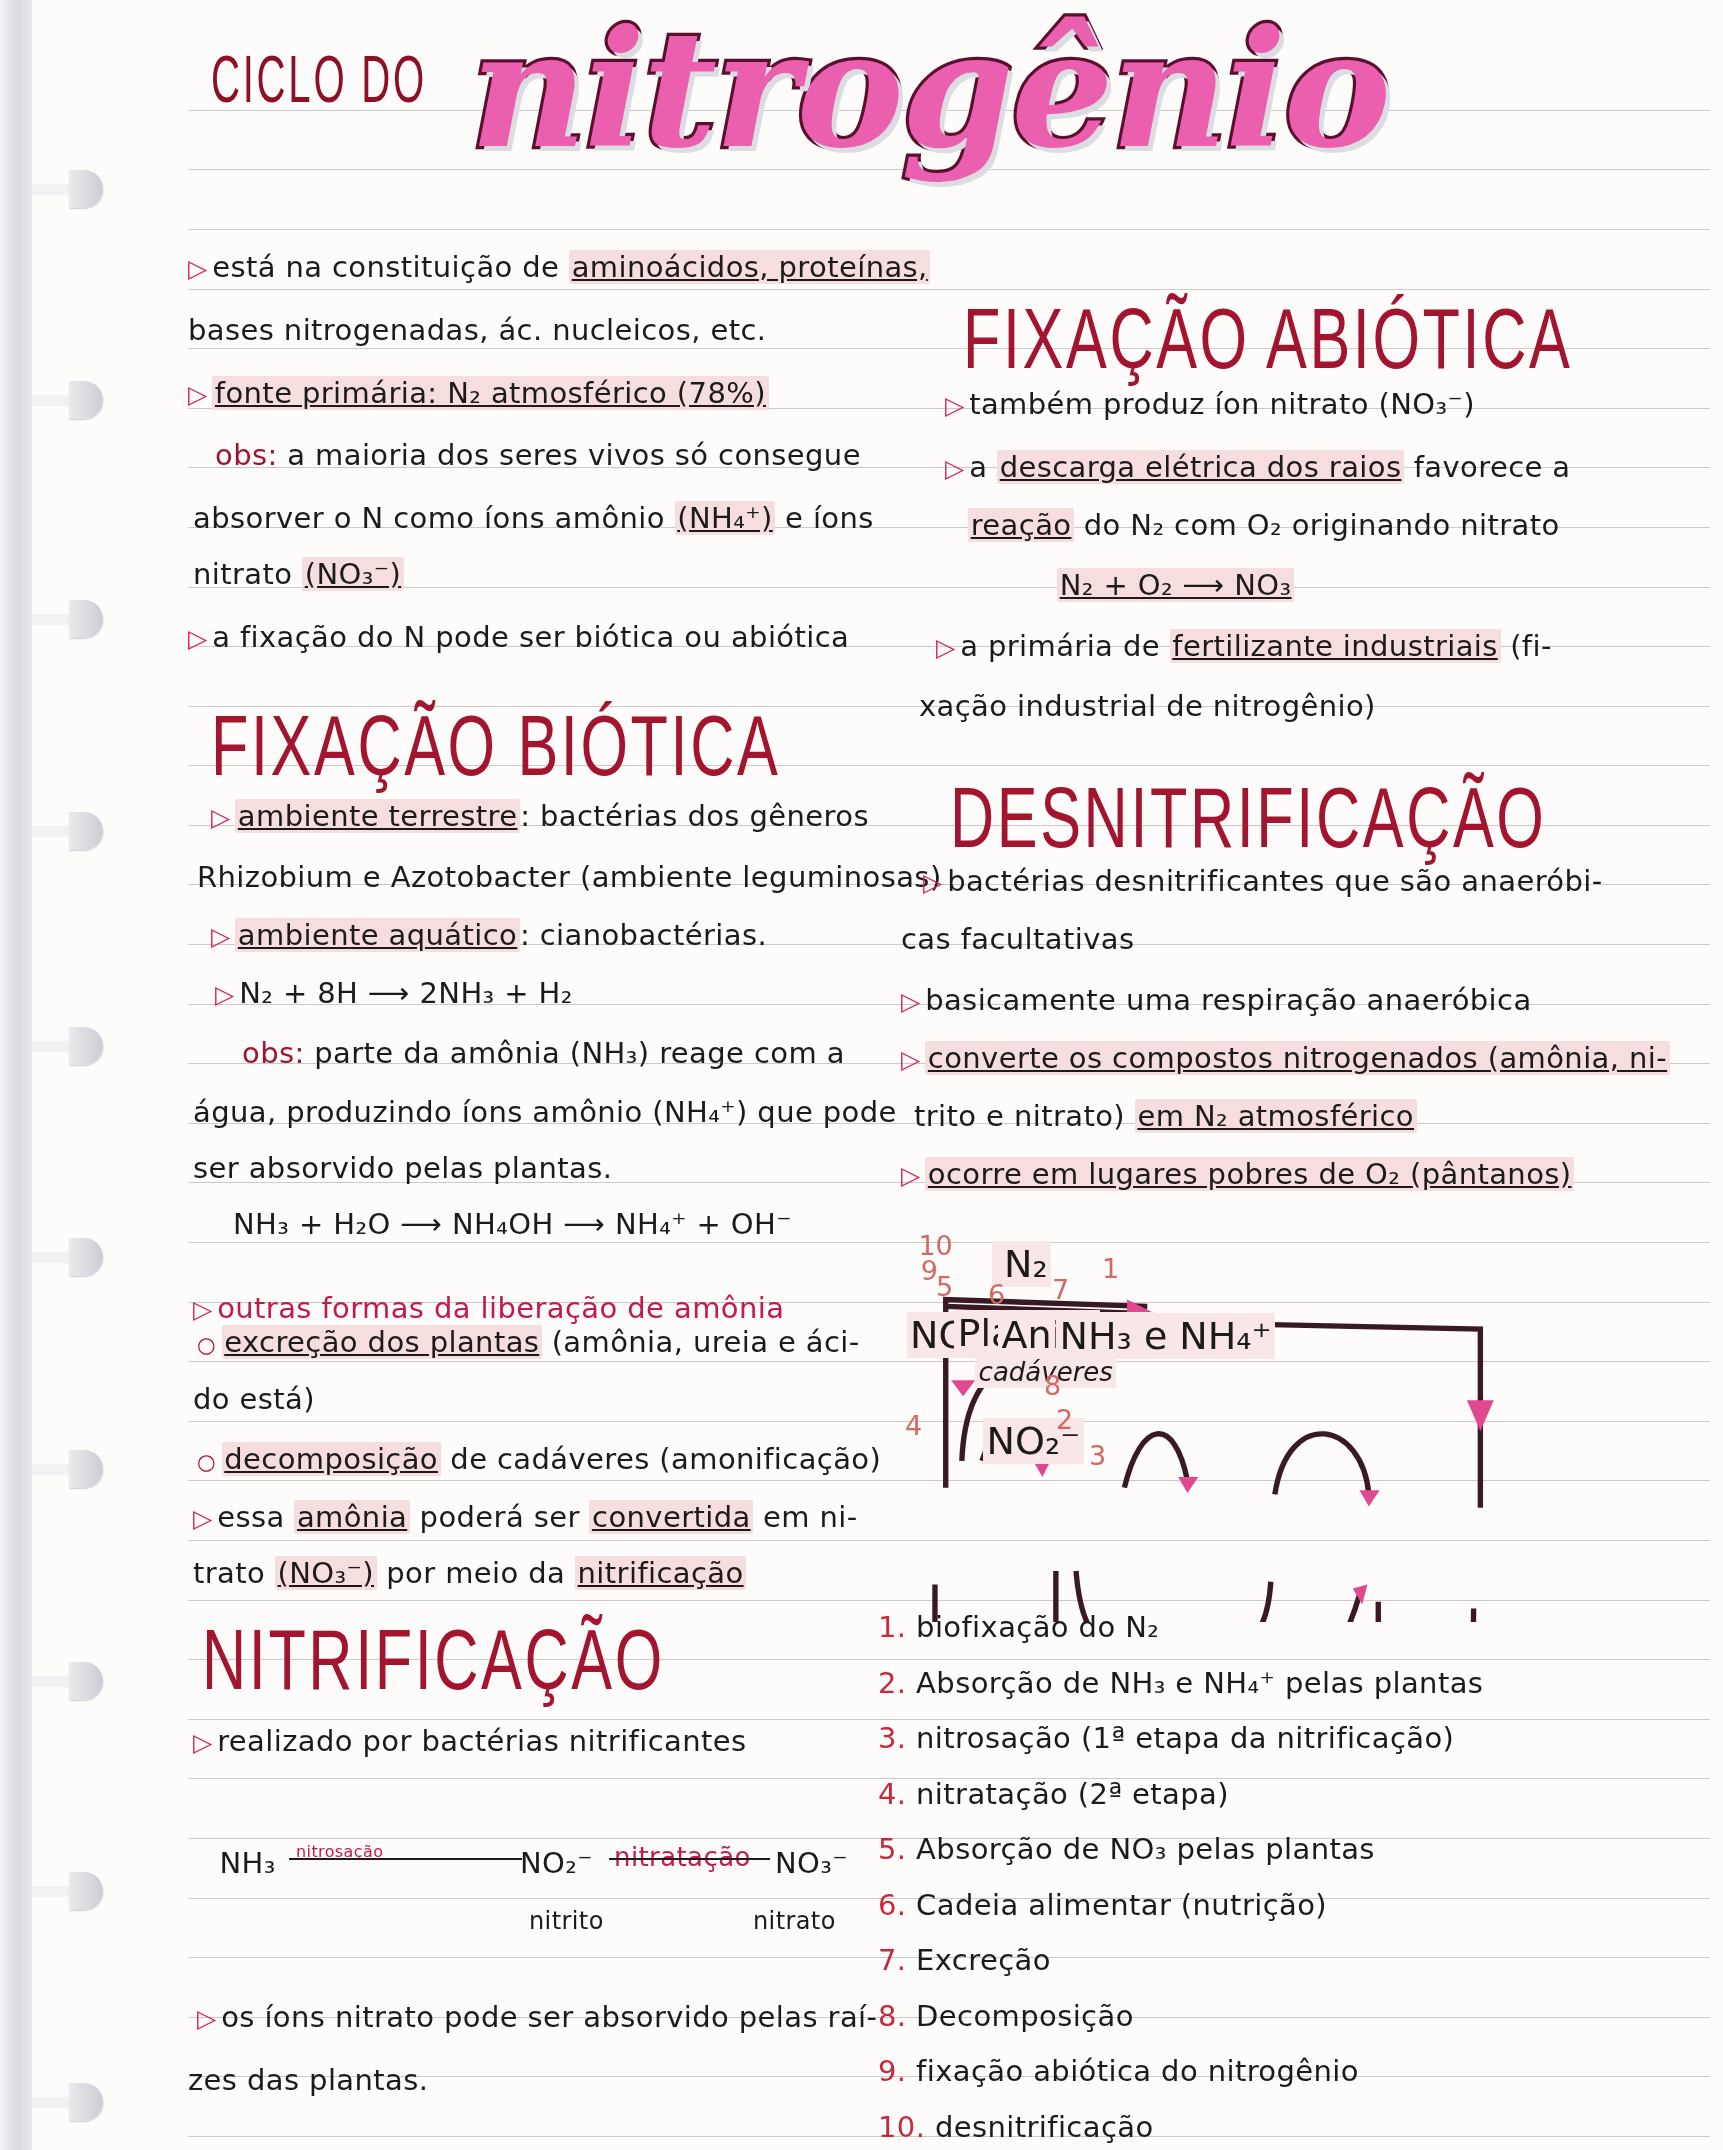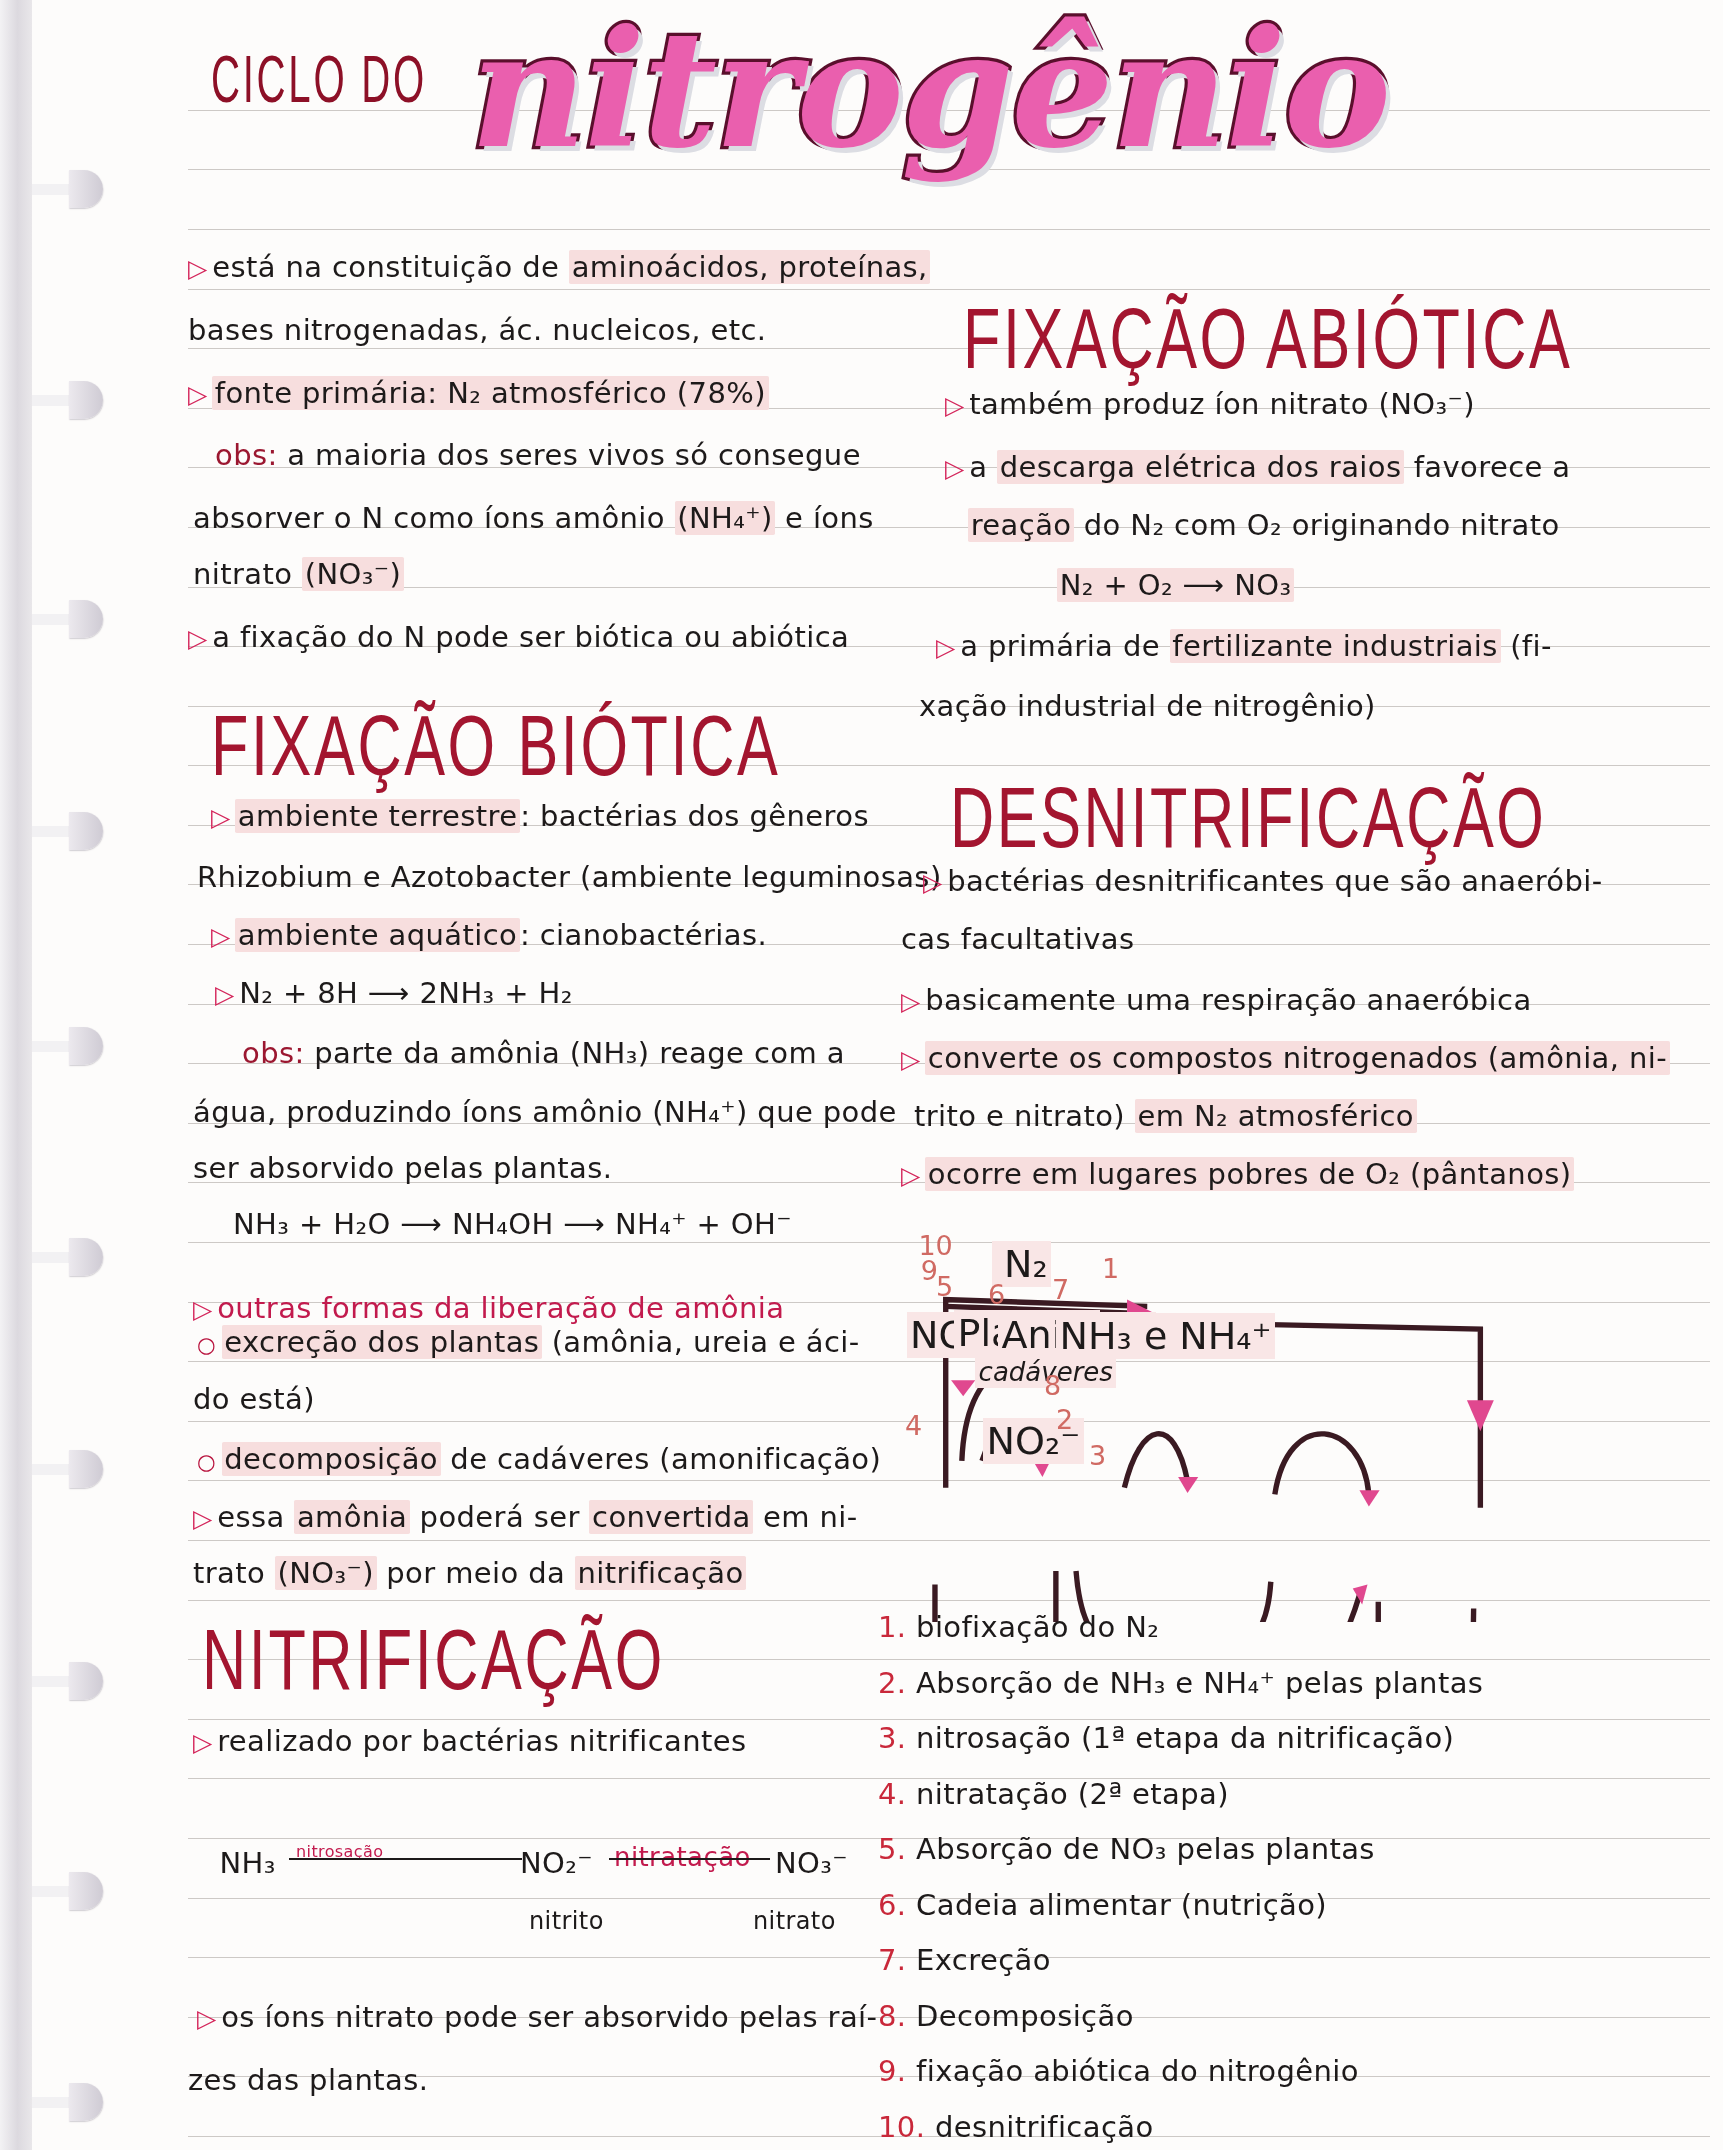--- a/index.html
+++ b/index.html
@@ -16,21 +16,21 @@
   .ring { position:absolute; left:32px; width:72px; height:40px; }
   .ring .stem { position:absolute; left:0; top:14.3px; width:38px; height:10.8px; background:#f2f1f3; }
   .ring .head {
     position:absolute; left:37px; top:0; width:34px; height:38px;
     background:linear-gradient(90deg,#ece9ee,#cfcbd4);
     border-radius:0 20px 20px 0;
     box-shadow:0.4px 0.9px 1.3px rgba(80,70,90,0.25);
   }
   .rule { position:absolute; left:188px; right:13.4px; height:1.3px; background:#cdc9c6; }
   .t { position:absolute; white-space:nowrap; font-size:29px; line-height:1; letter-spacing:0.4px; }
-  .hl { background:#f7dede; padding:0 2.7px; border-radius:1.8px; }
+  .hl { background:#f7dede; padding:0 2.7px; border-radius:1.8px;text-decoration:underline; }
   .tri { color:#d4245a; font-size:25px; margin-right:4.5px; }
   .dot { color:#b8123d; font-size:21.5px; margin-right:5.4px; }
   .red { color:#9b1730; }
   .pinkt { color:#c21a4d;margin-top:24px; }
   .heading {
     position:absolute; white-space:nowrap; color:#a3152f;
     font-family:"Liberation Sans Narrow","Liberation Sans", sans-serif;
     font-weight:300; font-size:85px; line-height:1; transform:scaleX(0.72); transform-origin:left top;
     letter-spacing:3.6px;
   }

